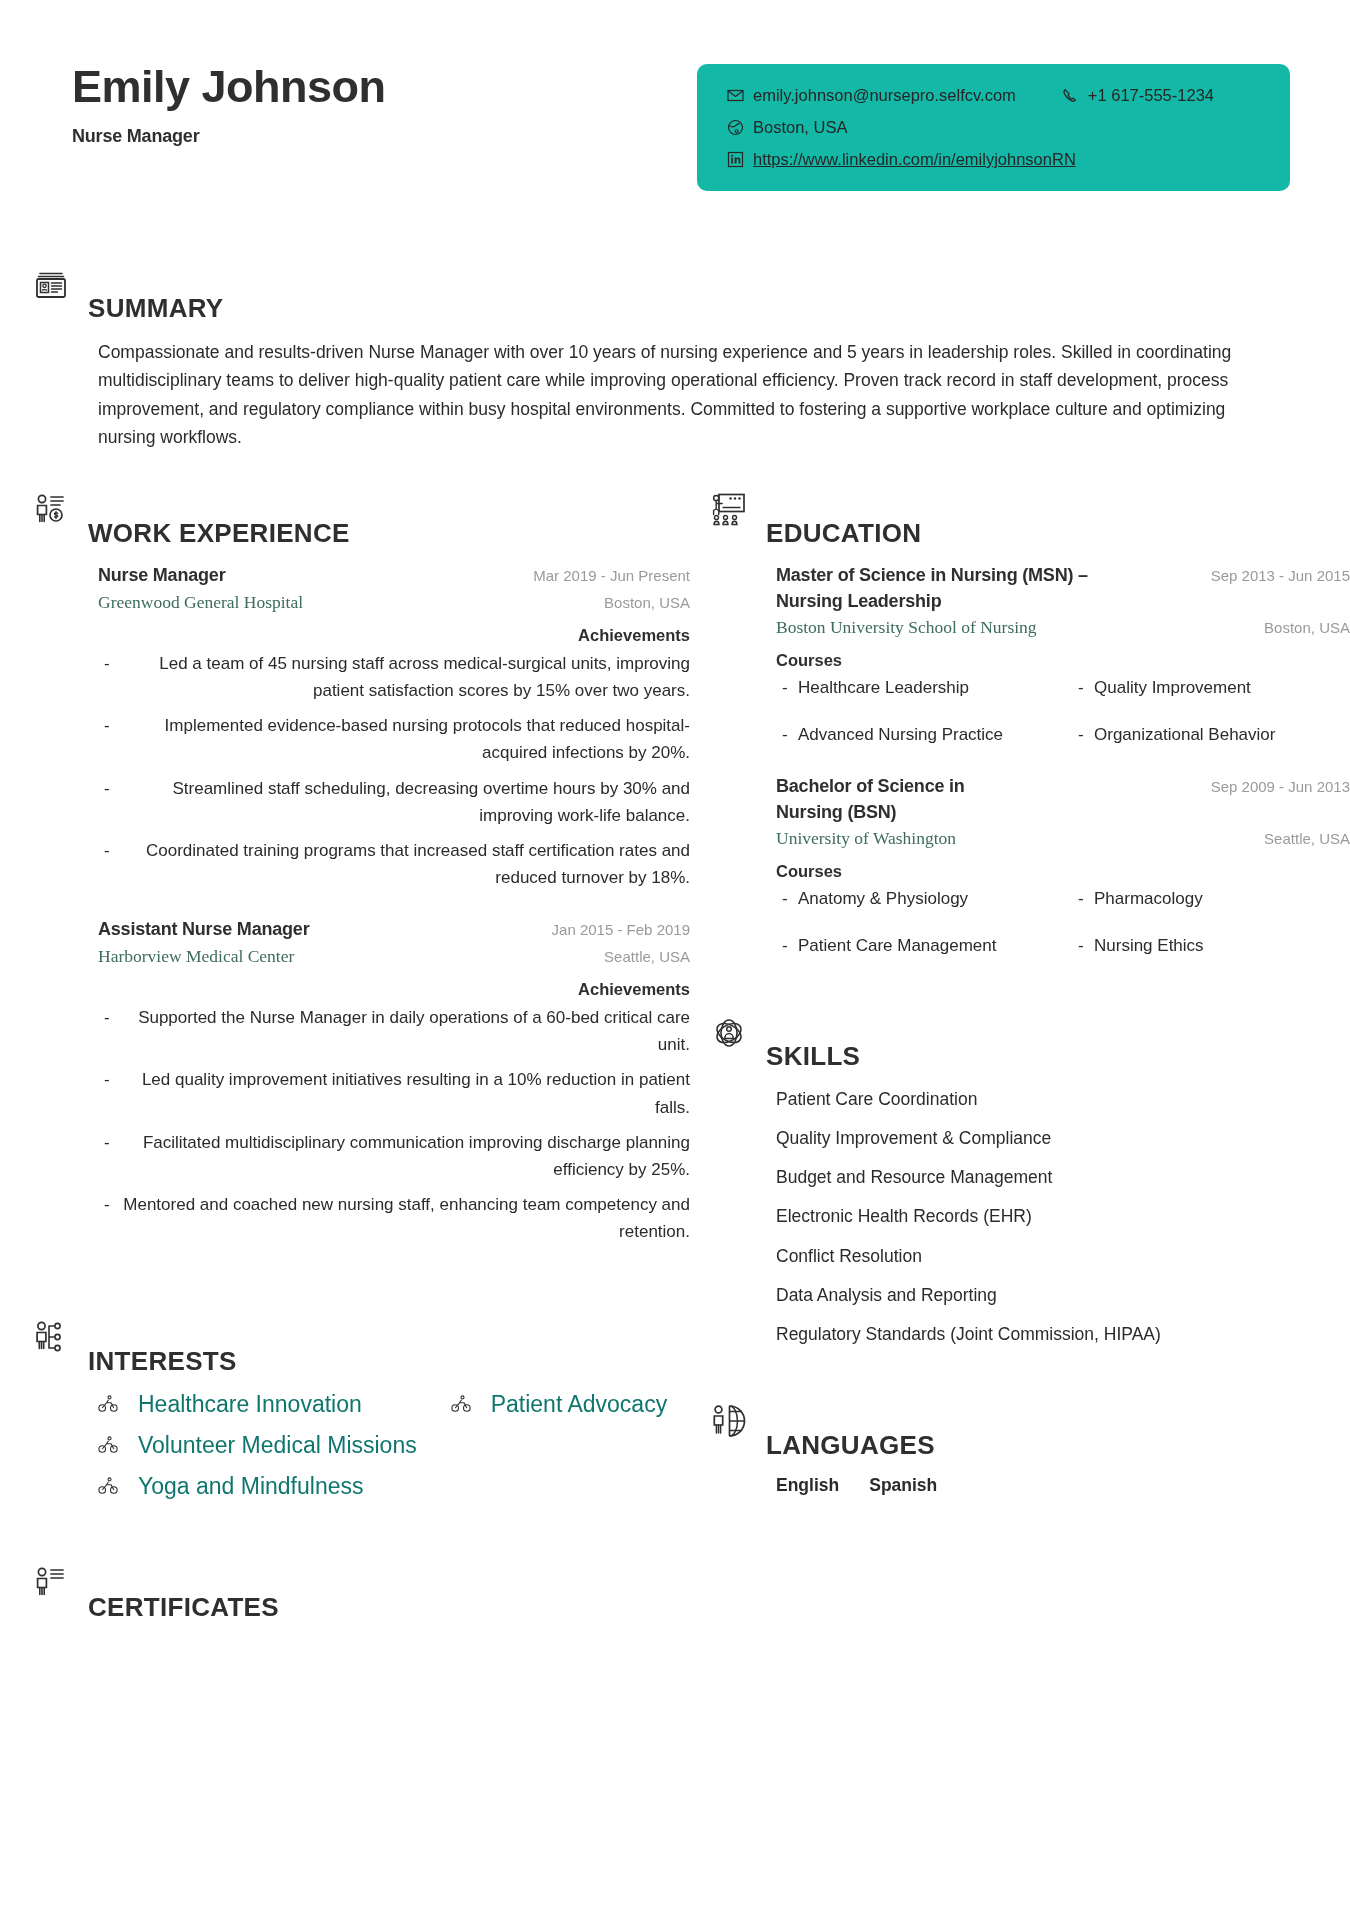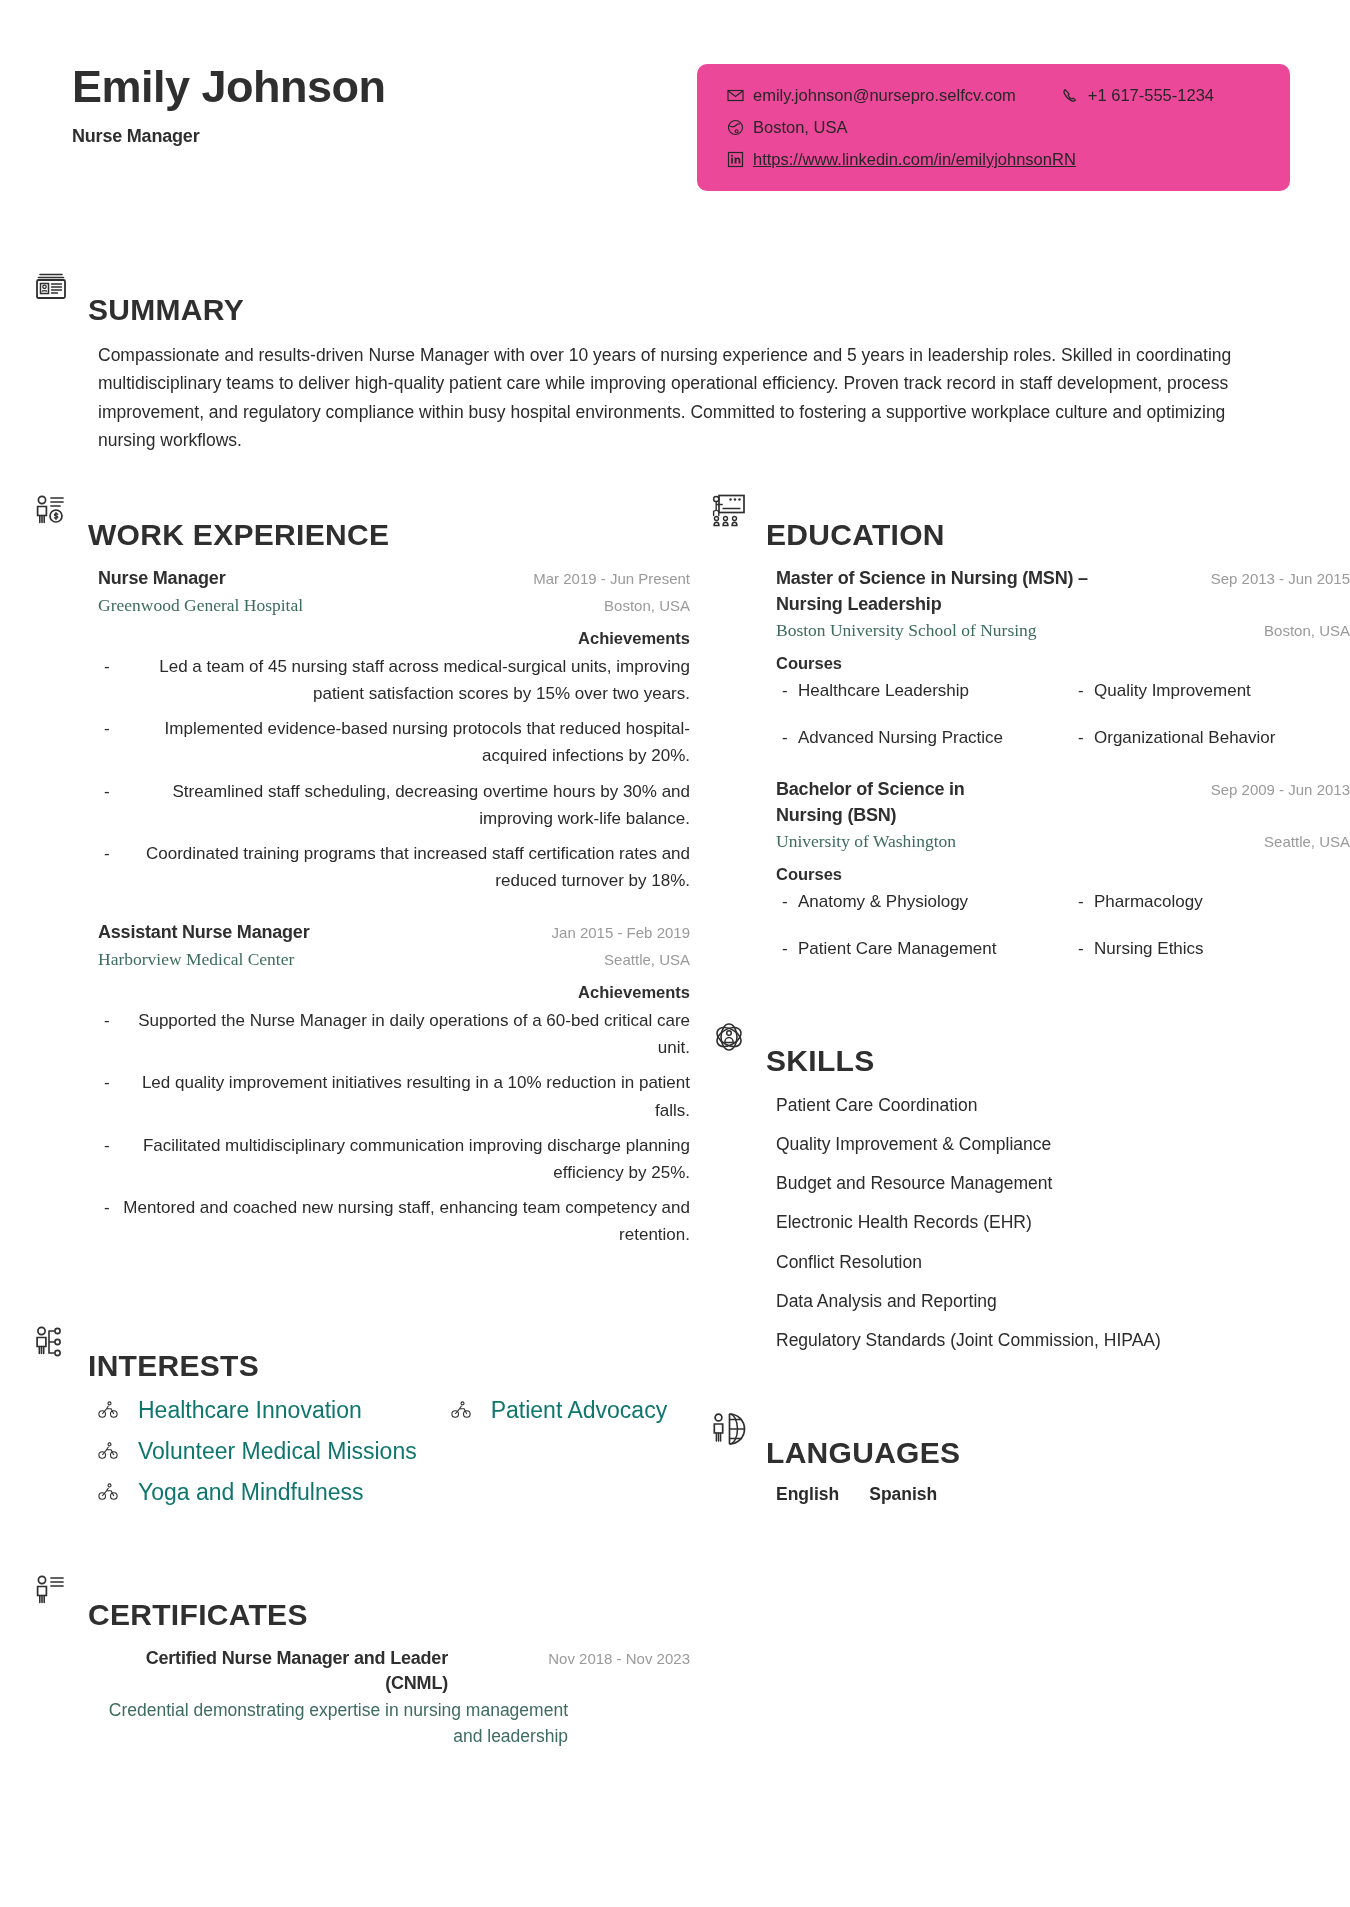--- a/index.html
+++ b/index.html
@@ -38,21 +38,21 @@
     color: #2f2f2f;
     margin-top: 14px;
     letter-spacing: -0.2px;
   }
   .contact-card {
     position: absolute;
     left: 697px;
     top: 64px;
     width: 593px;
     padding: 22px 30px 22px 30px;
-    background: #ec4899;
+    background: #14b8a6;
     border-radius: 10px;
   }
   .contact-row {
     display: flex;
     align-items: center;
     gap: 46px;
     margin-bottom: 13px;
   }
   .contact-row:last-child { margin-bottom: 0; }
   .contact-item {
@@ -105,21 +105,21 @@
   }
   .sec-ico {
     width: 42px;
     height: 42px;
     flex: 0 0 42px;
     display: flex;
     align-items: center;
     justify-content: center;
   }
   .sec-title {
-    font-size: 30px;
+    font-size: 26px;
     font-weight: 700;
     letter-spacing: 0.3px;
     color: #2f2f2f;
     text-transform: uppercase;
     margin-top: 48px;
   }
   .sec-body { padding-left: 68px; }
 
   .summary-text {
     font-size: 17.5px;
@@ -460,29 +460,20 @@
       <div class="sec-head">
         <span class="sec-ico">
           <svg width="38" height="38" viewBox="0 0 38 38">
             <circle cx="10" cy="8" r="3.6" fill="none" stroke="#2f2f2f" stroke-width="1.7"></circle>
             <path d="M5.6 14.5h8.8v9H5.6z" fill="none" stroke="#2f2f2f" stroke-width="1.7"></path>
             <path d="M7.8 23.5v7M12.2 23.5v7M10 23.5v7" stroke="#2f2f2f" stroke-width="1.6" stroke-linecap="round"></path>
             <path d="M19 6h12M19 10h12M19 14h12" stroke="#2f2f2f" stroke-width="1.7" stroke-linecap="round"></path>
           </svg>
         </span>
         <span class="sec-title">CERTIFICATES</span>
-      </div>
-      <div class="sec-body">
-        <div class="entry">
-          <div class="entry-row">
-            <div class="entry-title" style="max-width:350px">Certified Nurse Manager and Leader (CNML)</div>
-            <div class="entry-meta">Nov 2018 - Nov 2023</div>
-          </div>
-          <div class="cert-desc">Credential demonstrating expertise in nursing management and leadership</div>
-        </div>
       </div>
     </div>
   </div>
 
   <div class="col-right">
 
     <div class="section">
       <div class="sec-head">
         <span class="sec-ico">
           <svg width="38" height="38" viewBox="0 0 38 38">

